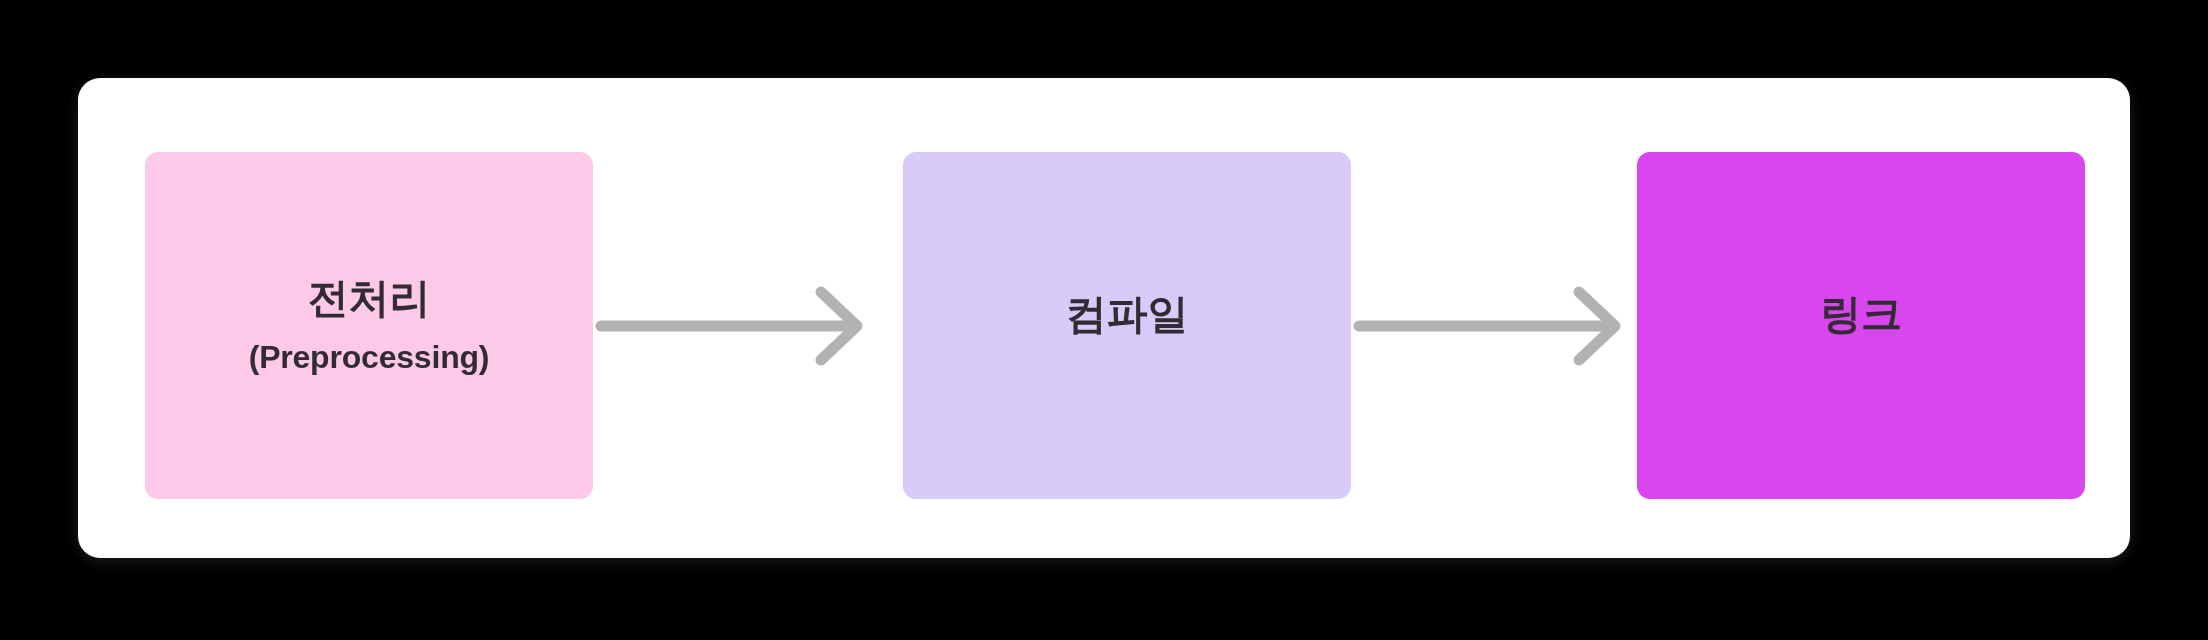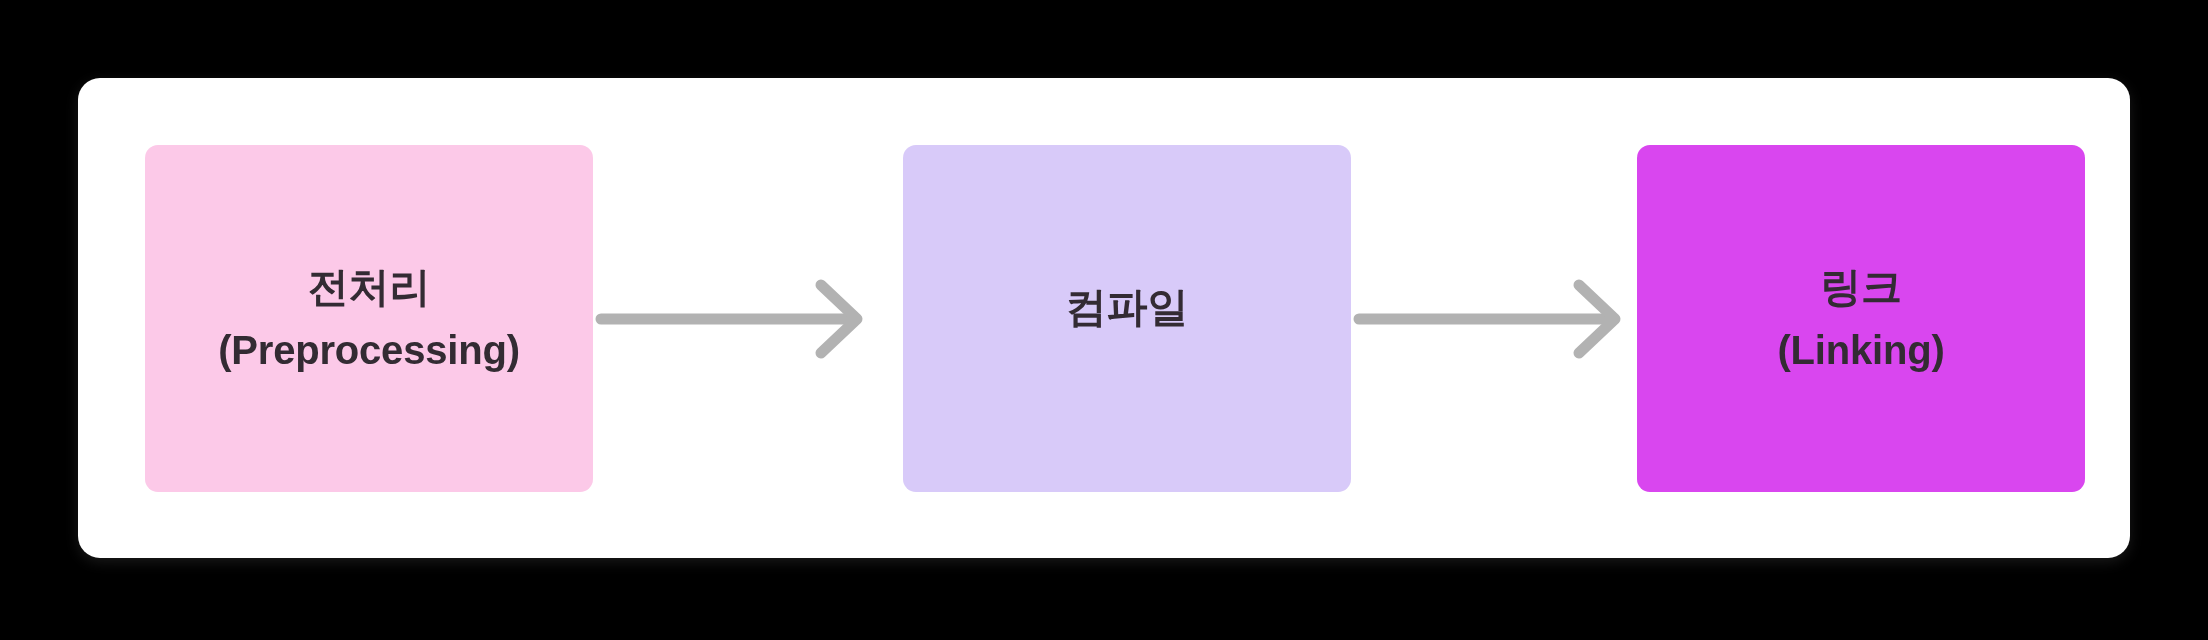--- a/index.html
+++ b/index.html
@@ -30,21 +30,21 @@
     height: 480px;
     background: #ffffff;
     border-radius: 22px;
     box-shadow: 0 4px 14px rgba(255,255,255,0.10);
   }
 
   
   #flow {
     position: absolute;
     left: 67px;          
-    top: 67px;           
+    top: 74px;           
     width: 1920px;       
     height: 347px;       
     display: flex;
     align-items: center;
     justify-content: space-between;
   }
 
   .stage-box {
     width: 448px;
     height: 347px;
@@ -63,21 +63,21 @@
     font-size: 41px;
     line-height: 1.0;
     letter-spacing: -0.2px;
     white-space: nowrap;
     text-align: center;
   }
   .stage-line.ko {
     margin-bottom: 22px;
   }
   .stage-line.en {
-    font-size: 40px;
+    font-size: 32px;
   }
 
   
   .arrow {
     flex: 0 0 auto;
     width: 286px;
     height: 100px;
     display: block;
   }
 </style>
@@ -104,18 +104,17 @@
         <div class="stage-line ko">컴파일</div>
       </div>
 
       <svg class="arrow" viewBox="0 0 286 100">
         <line x1="8" y1="50" x2="258" y2="50" stroke="#b2b2b2" stroke-width="11" stroke-linecap="round"></line>
         <polyline points="228,16 264,50 228,84" fill="none" stroke="#b2b2b2" stroke-width="11" stroke-linecap="round" stroke-linejoin="round"></polyline>
       </svg>
 
       <div class="stage-box" style="background:#d946ef;">
         <div class="stage-line ko">링크</div>
-        <div class="stage-line en">(Linking)</div>
       </div>
 
     </div>
   </div>
 </div>
 
 </body></html>

